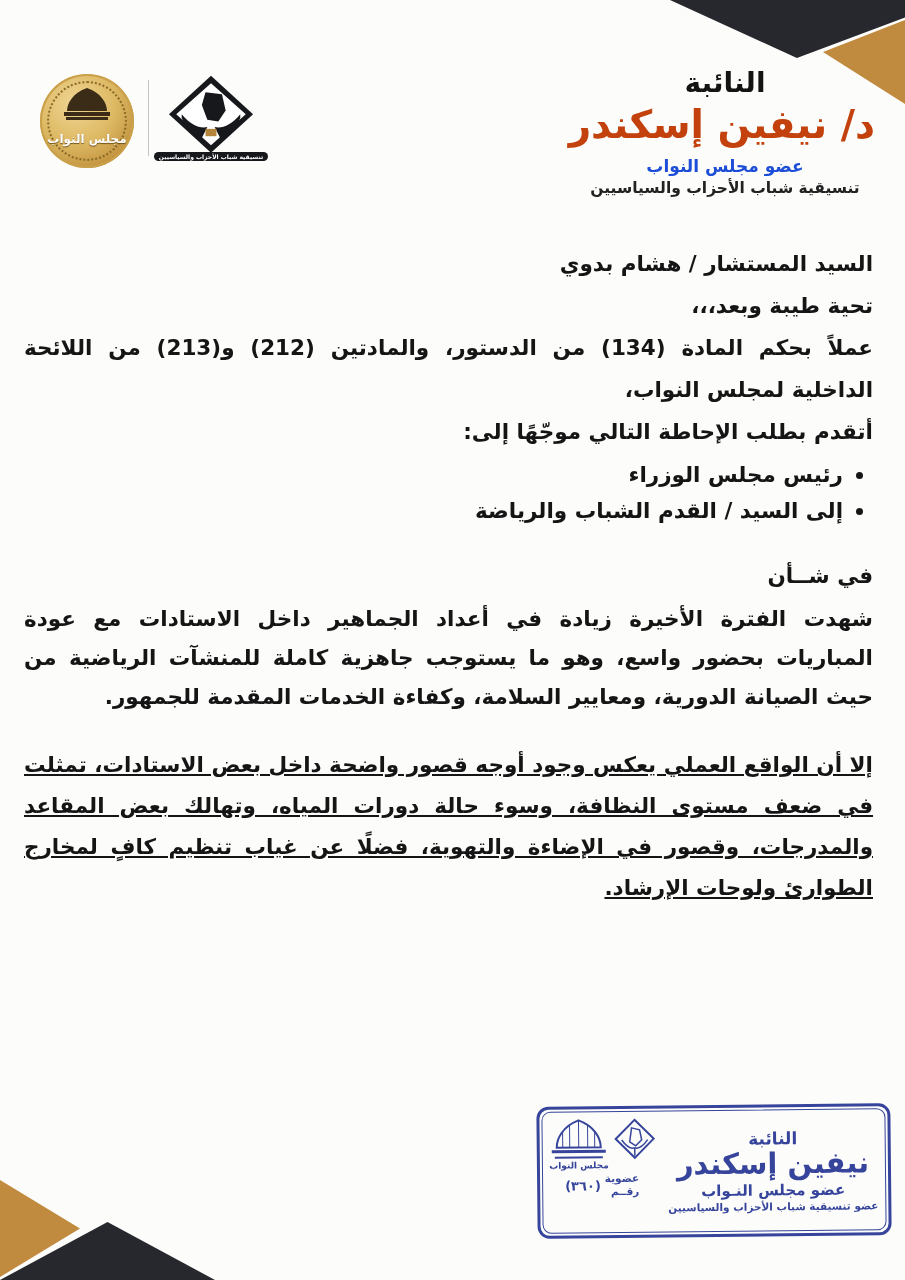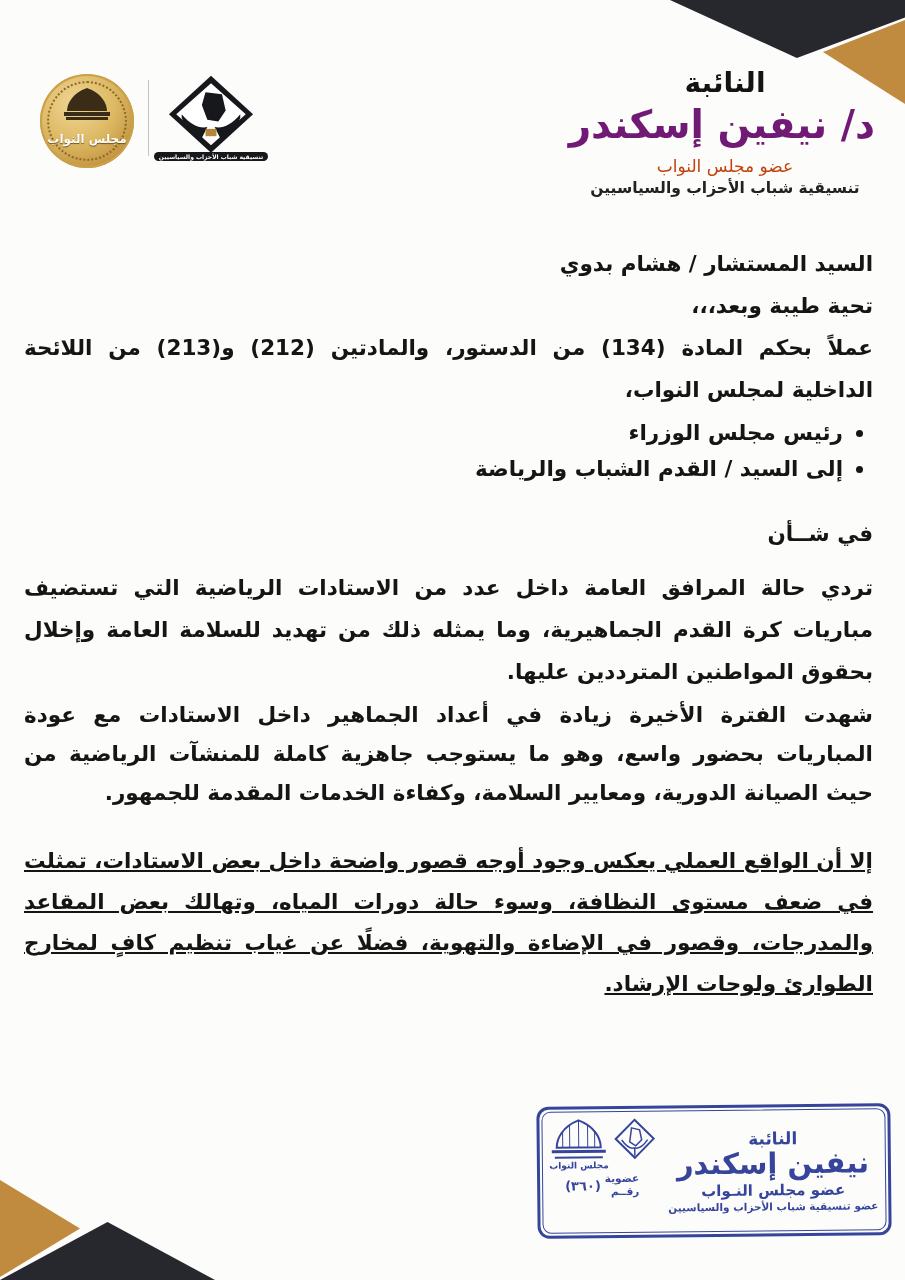--- a/index.html
+++ b/index.html
@@ -33,22 +33,22 @@
     color:#fff; font-size:12px; font-weight:bold; text-shadow:0 1px 1px #6b4f17;
   }
   .logo-divider{width:1px; height:76px; background:#c4c4c4; margin-top:6px;}
   .youth-logo{width:96px; position:relative; display:flex; flex-direction:column; align-items:center;}
   .youth-caption{
     margin-top:-8px; background:#17181c; color:#fff; font-size:6px; font-weight:bold;
     border-radius:6px; padding:1px 5px; white-space:nowrap; direction:rtl;
   }
   .header-text{position:absolute; top:66px; right:30px; width:300px; text-align:center;}
   .header-title{font-size:28px; font-weight:bold; color:#141414; line-height:1.2;}
-  .header-name{font-size:39px; font-weight:bold; color:#701a75; line-height:1.3; white-space:nowrap;}
-  .header-role1{font-size:17px; font-weight:normal; color:#c2410c; margin-top:6px;}
+  .header-name{font-size:39px; font-weight:bold; color:#c2410c; line-height:1.3; white-space:nowrap;}
+  .header-role1{font-size:17px; font-weight:bold; color:#1d4ed8; margin-top:6px;}
   .header-role2{font-size:15.5px; font-weight:bold; color:#222; margin-top:3px;}
   
   .letter{
     position:absolute; top:243px; right:32px; left:24px;
     font-size:21.5px; font-weight:bold; line-height:42px; text-align:right;
   }
   .letter p{margin:0;}
   .just{text-align:justify; text-align-last:right;}
   .recipients{margin:4px; padding:0 26px 0 0; list-style:disc;}
   .recipients li{line-height:36px;}
@@ -117,26 +117,26 @@
     <div class="header-title">النائبة</div>
     <div class="header-name">د/ نيفين إسكندر</div>
     <div class="header-role1">عضو مجلس النواب</div>
     <div class="header-role2">تنسيقية شباب الأحزاب والسياسيين</div>
   </div>
 
   <div class="letter">
     <p>السيد المستشار / هشام بدوي</p>
     <p>تحية طيبة وبعد،،،</p>
     <p class="just">عملاً بحكم المادة (134) من الدستور، والمادتين (212) و(213) من اللائحة الداخلية لمجلس النواب،</p>
+    <p>أتقدم بطلب الإحاطة التالي موجّهًا إلى:</p>
     <ul class="recipients">
       <li>رئيس مجلس الوزراء</li>
       <li>إلى السيد / القدم الشباب والرياضة</li>
     </ul>
     <p class="heading-subject">في شــأن</p>
-    <p class="just para-subject">تردي حالة المرافق العامة داخل عدد من الاستادات الرياضية التي تستضيف مباريات كرة القدم الجماهيرية، وما يمثله ذلك من تهديد للسلامة العامة وإخلال بحقوق المواطنين المترددين عليها.</p>
     <p class="just para-memo1">شهدت الفترة الأخيرة زيادة في أعداد الجماهير داخل الاستادات مع عودة المباريات بحضور واسع، وهو ما يستوجب جاهزية كاملة للمنشآت الرياضية من حيث الصيانة الدورية، ومعايير السلامة، وكفاءة الخدمات المقدمة للجمهور.</p>
     <p class="just para-memo2">إلا أن الواقع العملي يعكس وجود أوجه قصور واضحة داخل بعض الاستادات، تمثلت في ضعف مستوى النظافة، وسوء حالة دورات المياه، وتهالك بعض المقاعد والمدرجات، وقصور في الإضاءة والتهوية، فضلًا عن غياب تنظيم كافٍ لمخارج الطوارئ ولوحات الإرشاد.</p>
   </div>
 
   <div class="stamp">
     <div class="stamp-inner">
       <div class="stamp-text">
         <div class="stamp-title">النائبة</div>
         <div class="stamp-name">نيفين إسكندر</div>
         <div class="stamp-role1">عضو مجلس النـواب</div>

